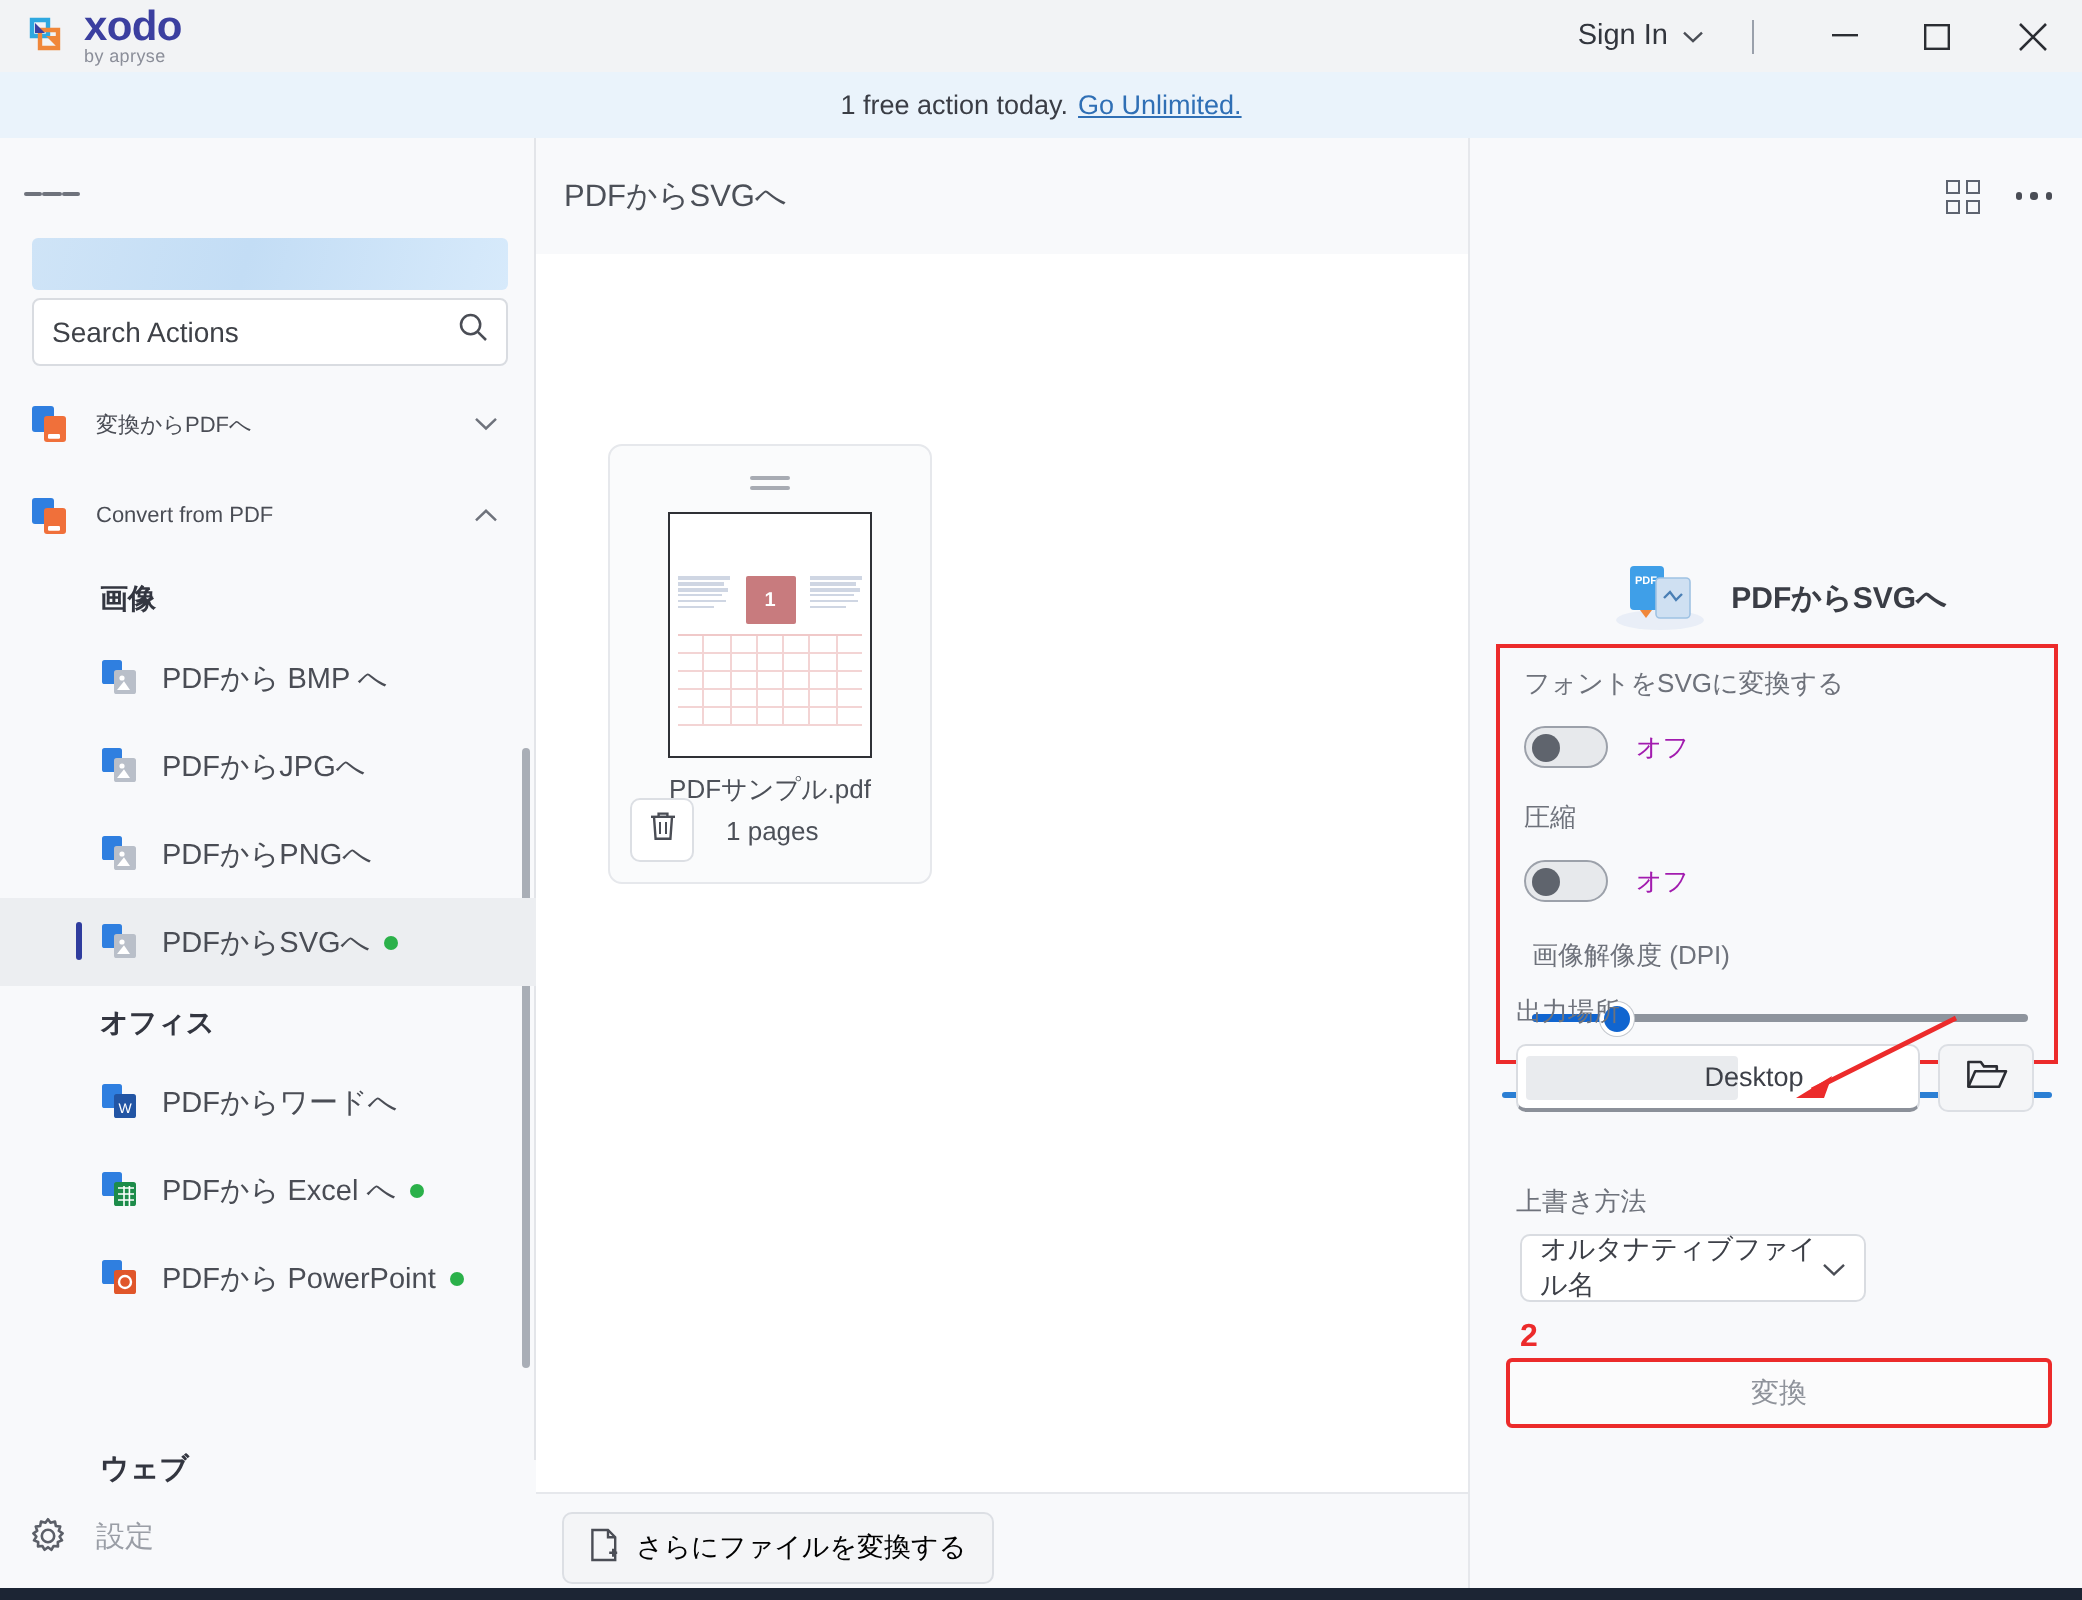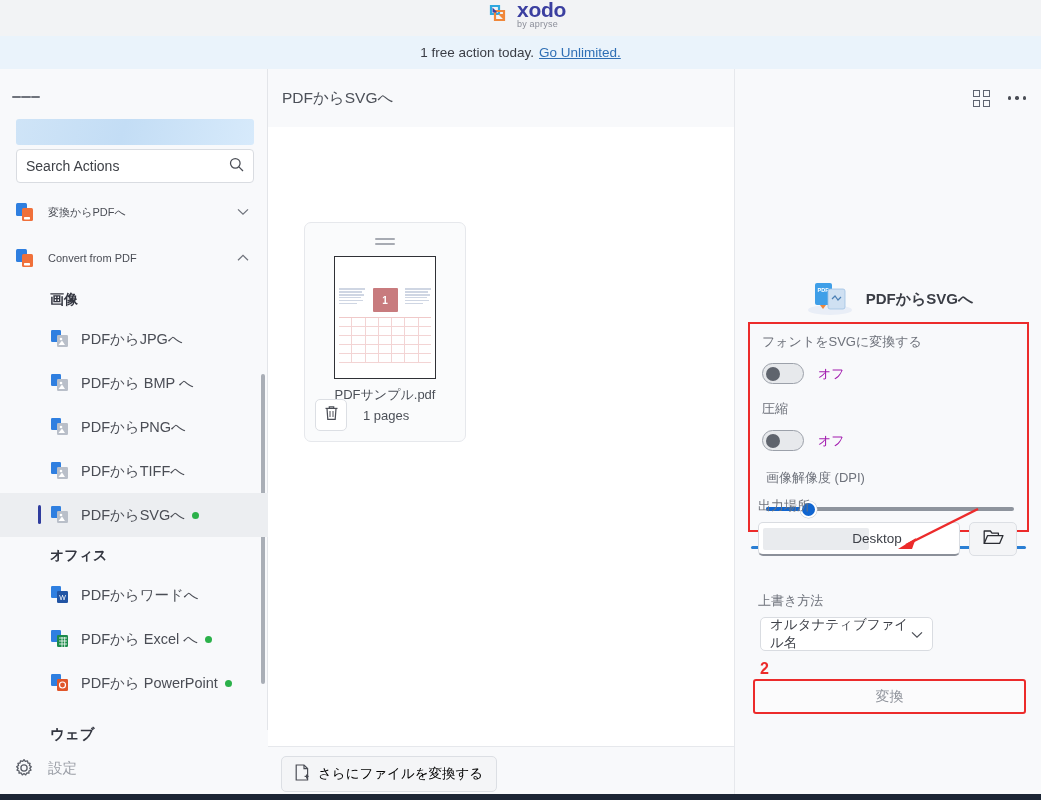--- a/index.html
+++ b/index.html
@@ -12,21 +12,21 @@
   #app {
     position: relative;
     width: 1041px; height: 800px;
     background: #f7f8fa;
   }
 
   
   .titlebar {
     position: absolute; top: 0; left: 0; width: 1041px; height: 36px;
     background: #f2f3f5;
-    display: flex; align-items: center; flex-direction: column;
+    display: flex; align-items: center;
   }
   .brand { display: flex; align-items: flex-start; padding-left: 12px; }
   .brand-logo { width: 26px; height: 26px; position: relative; margin-top: 1px; }
   .brand-txt { margin-left: 4px; line-height: 1; }
   .brand-name {
     font-size: 21px; font-weight: bold; color: #3b3fa0; letter-spacing: -0.3px;
     display: block; margin-top: -1px;
   }
   .brand-sub { font-size: 9px; color: #8b8e99; display: block; margin-top: 0px; letter-spacing: .2px;}
   .tb-right { margin-left: auto; display: flex; align-items: center; height: 36px; }
@@ -382,58 +382,47 @@
 
       <div class="nav-item">
         <span class="i-ico">
           <svg width="20" height="20" viewBox="0 0 20 20">
             <rect x="1" y="1" width="10" height="12" rx="1.3" fill="#2f7fe0"></rect>
             <rect x="7" y="6" width="11" height="12" rx="1.3" fill="#b9bfc9"></rect>
             <circle cx="11" cy="10" r="1.3" fill="#ffffff"></circle>
             <path d="M8.5 16 L12 11.6 L15 16 Z" fill="#ffffff"></path>
           </svg>
         </span>
-        <span class="i-label">PDFからJPGへ</span>
+        <span class="i-label">PDFから BMP へ</span>
       </div>
 
       <div class="nav-item">
         <span class="i-ico">
           <svg width="20" height="20" viewBox="0 0 20 20">
             <rect x="1" y="1" width="10" height="12" rx="1.3" fill="#2f7fe0"></rect>
             <rect x="7" y="6" width="11" height="12" rx="1.3" fill="#b9bfc9"></rect>
             <circle cx="11" cy="10" r="1.3" fill="#ffffff"></circle>
             <path d="M8.5 16 L12 11.6 L15 16 Z" fill="#ffffff"></path>
           </svg>
         </span>
-        <span class="i-label">PDFから BMP へ</span>
+        <span class="i-label">PDFからJPGへ</span>
       </div>
 
       <div class="nav-item">
         <span class="i-ico">
           <svg width="20" height="20" viewBox="0 0 20 20">
             <rect x="1" y="1" width="10" height="12" rx="1.3" fill="#2f7fe0"></rect>
             <rect x="7" y="6" width="11" height="12" rx="1.3" fill="#b9bfc9"></rect>
             <circle cx="11" cy="10" r="1.3" fill="#ffffff"></circle>
             <path d="M8.5 16 L12 11.6 L15 16 Z" fill="#ffffff"></path>
           </svg>
         </span>
         <span class="i-label">PDFからPNGへ</span>
       </div>
 
-      <div class="nav-item">
-        <span class="i-ico">
-          <svg width="20" height="20" viewBox="0 0 20 20">
-            <rect x="1" y="1" width="10" height="12" rx="1.3" fill="#2f7fe0"></rect>
-            <rect x="7" y="6" width="11" height="12" rx="1.3" fill="#b9bfc9"></rect>
-            <circle cx="11" cy="10" r="1.3" fill="#ffffff"></circle>
-            <path d="M8.5 16 L12 11.6 L15 16 Z" fill="#ffffff"></path>
-          </svg>
-        </span>
-        <span class="i-label">PDFからTIFFへ</span>
-      </div>
 
       <div class="nav-item active">
         <span class="sel-bar"></span>
         <span class="i-ico">
           <svg width="20" height="20" viewBox="0 0 20 20">
             <rect x="1" y="1" width="10" height="12" rx="1.3" fill="#2f7fe0"></rect>
             <rect x="7" y="6" width="11" height="12" rx="1.3" fill="#b9bfc9"></rect>
             <circle cx="11" cy="10" r="1.3" fill="#ffffff"></circle>
             <path d="M8.5 16 L12 11.6 L15 16 Z" fill="#ffffff"></path>
           </svg>

